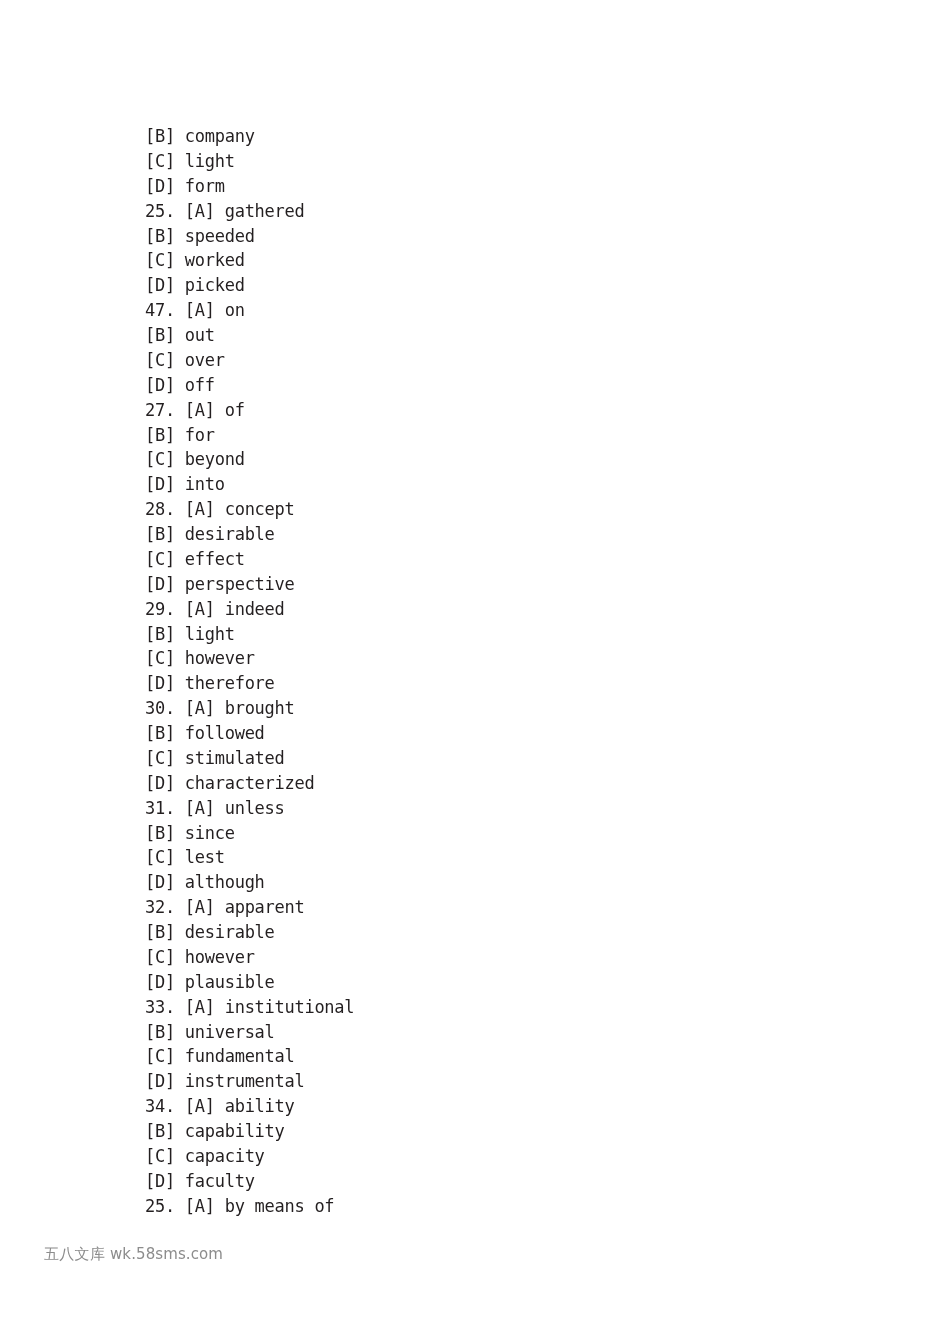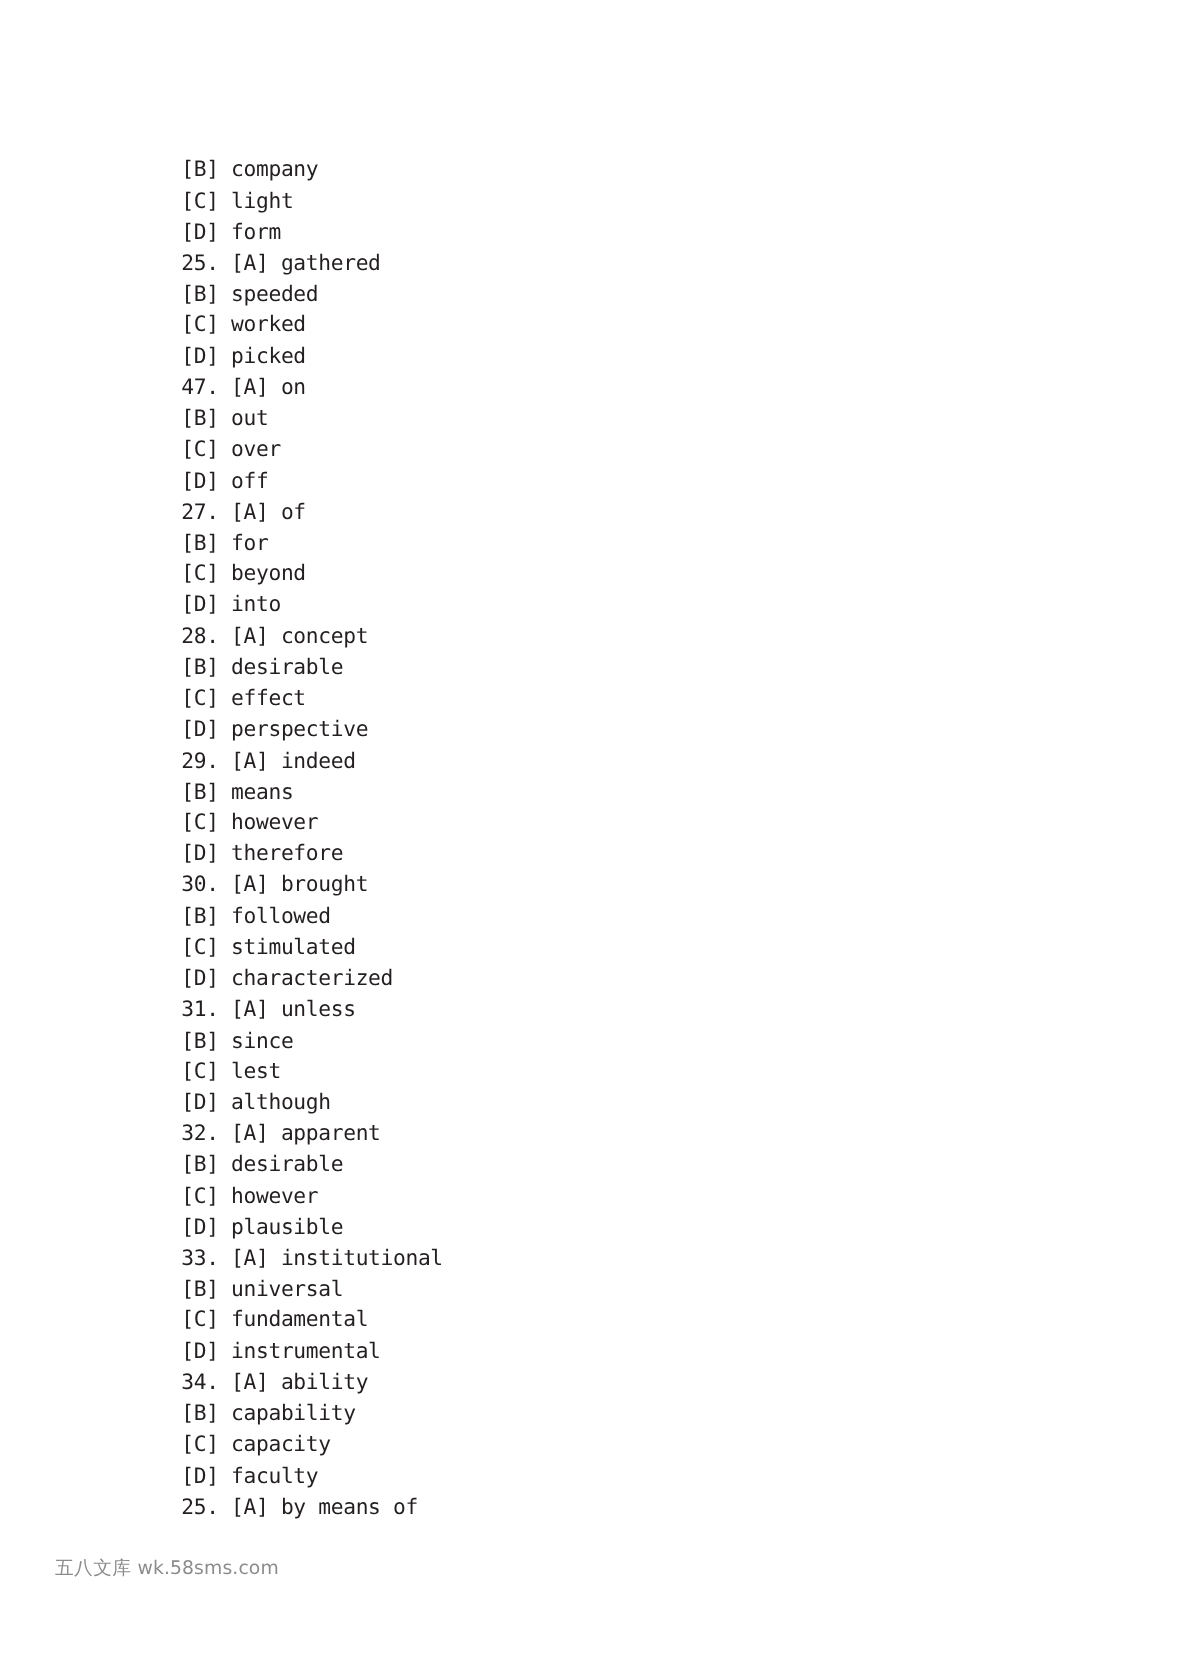--- a/index.html
+++ b/index.html
@@ -77,21 +77,21 @@
       <div class="option-line">[D] off</div>
       <div class="option-line">27. [A] of</div>
       <div class="option-line">[B] for</div>
       <div class="option-line">[C] beyond</div>
       <div class="option-line">[D] into</div>
       <div class="option-line">28. [A] concept</div>
       <div class="option-line">[B] desirable</div>
       <div class="option-line">[C] effect</div>
       <div class="option-line">[D] perspective</div>
       <div class="option-line">29. [A] indeed</div>
-      <div class="option-line">[B] means</div>
+      <div class="option-line">[B] light</div>
       <div class="option-line">[C] however</div>
       <div class="option-line">[D] therefore</div>
       <div class="option-line">30. [A] brought</div>
       <div class="option-line">[B] followed</div>
       <div class="option-line">[C] stimulated</div>
       <div class="option-line">[D] characterized</div>
       <div class="option-line">31. [A] unless</div>
       <div class="option-line">[B] since</div>
       <div class="option-line">[C] lest</div>
       <div class="option-line">[D] although</div>

